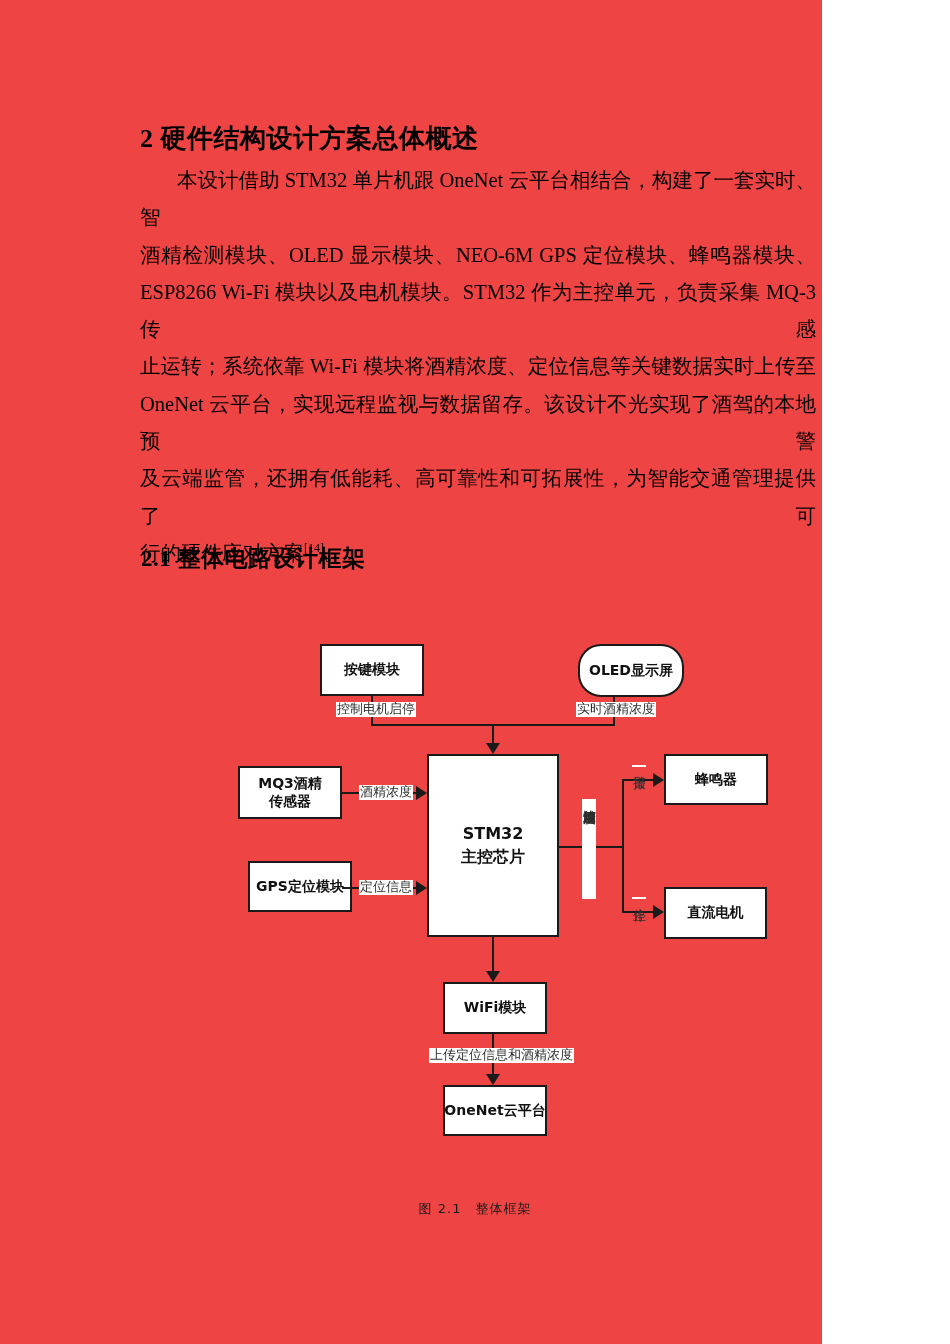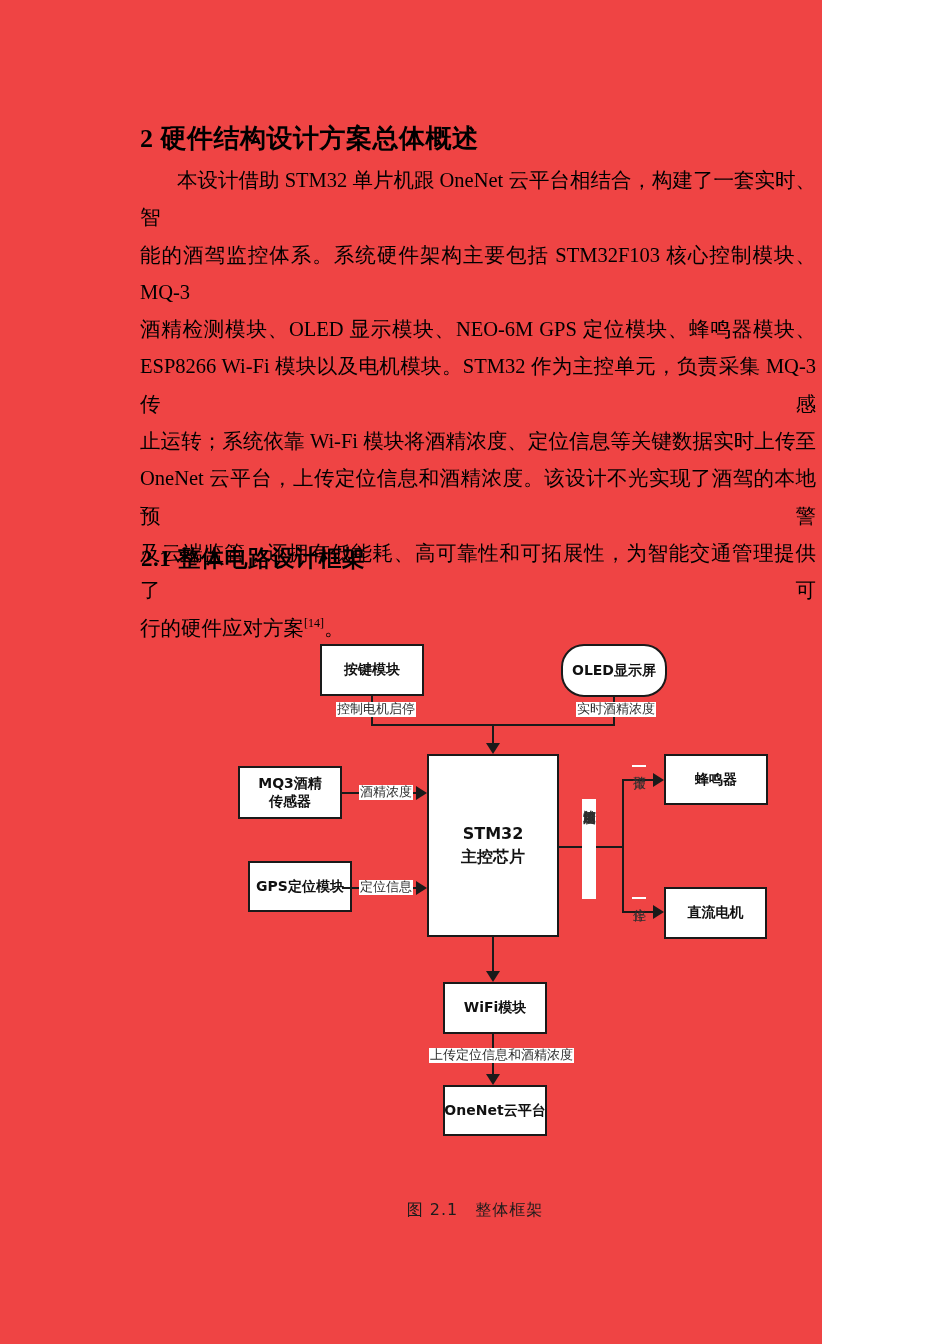--- a/index.html
+++ b/index.html
@@ -90,52 +90,51 @@
     position: absolute; width: 0; height: 0;
     border-top: 7px solid transparent;
     border-bottom: 7px solid transparent;
     border-left: 11px solid #1a1a1a;
   }
   .caption {
     position: absolute;
     left: 0; top: 1200px;
     width: 950px;
     text-align: center;
-    font-size: 16px;
+    font-size: 13px;
     color: #1c1c1c;
     font-family: "DejaVu Sans", "Liberation Sans", sans-serif;
     letter-spacing: 1px;
   }
 </style>
 </head>
 <body>
 
 <div class="page">
 
   <h1 class="heading">2 硬件结构设计方案总体概述</h1>
 
   <div class="body-text">
     <div class="p-line first">本设计借助 STM32 单片机跟 OneNet 云平台相结合，构建了一套实时、智</div>
-    <div class="p-line">能的酒驾监控体系。系统硬件架构主要包括 STM32F103 核心控制模块、MQ-3</div>
     <div class="p-line">酒精检测模块、OLED 显示模块、NEO-6M GPS 定位模块、蜂鸣器模块、</div>
     <div class="p-line">ESP8266 Wi-Fi 模块以及电机模块。STM32 作为主控单元，负责采集 MQ-3 传感</div>
     <div class="p-line">止运转；系统依靠 Wi-Fi 模块将酒精浓度、定位信息等关键数据实时上传至</div>
-    <div class="p-line">OneNet 云平台，上传定位信息和酒精浓度。该设计不光实现了酒驾的本地预警</div>
+    <div class="p-line">OneNet 云平台，实现远程监视与数据留存。该设计不光实现了酒驾的本地预警</div>
     <div class="p-line">及云端监管，还拥有低能耗、高可靠性和可拓展性，为智能交通管理提供了可</div>
     <div class="p-line last"><span>行的硬件应对方案</span><sup>[14]</sup><span>。</span></div>
   </div>
 
   <h2 class="subheading">2.1 整体电路设计框架</h2>
 
   <div class="diagram">
 
     <div class="dbox" style="left:320px; top:644px; width:104px; height:52px;">
       <span>按键模块</span>
     </div>
-    <div class="dbox" style="left:561px; top:644px; width:106px; height:53px;border-radius:23px;">
+    <div class="dbox" style="left:578px; top:644px; width:106px; height:53px;border-radius:23px;">
       <span>OLED显示屏</span>
     </div>
 
     <div class="dline" style="left:371px; top:696px; width:2px; height:30px;"></div>
     <div class="dline" style="left:613px; top:697px; width:2px; height:29px;"></div>
     <div class="dline" style="left:371px; top:724px; width:244px; height:2px;"></div>
     <div class="dline" style="left:492px; top:724px; width:2px; height:22px;"></div>
     <div class="arrow-down" style="left:486px; top:743px;"></div>
 
     <div class="dlabel" style="left:336px; top:702px;">控制电机启停</div>

